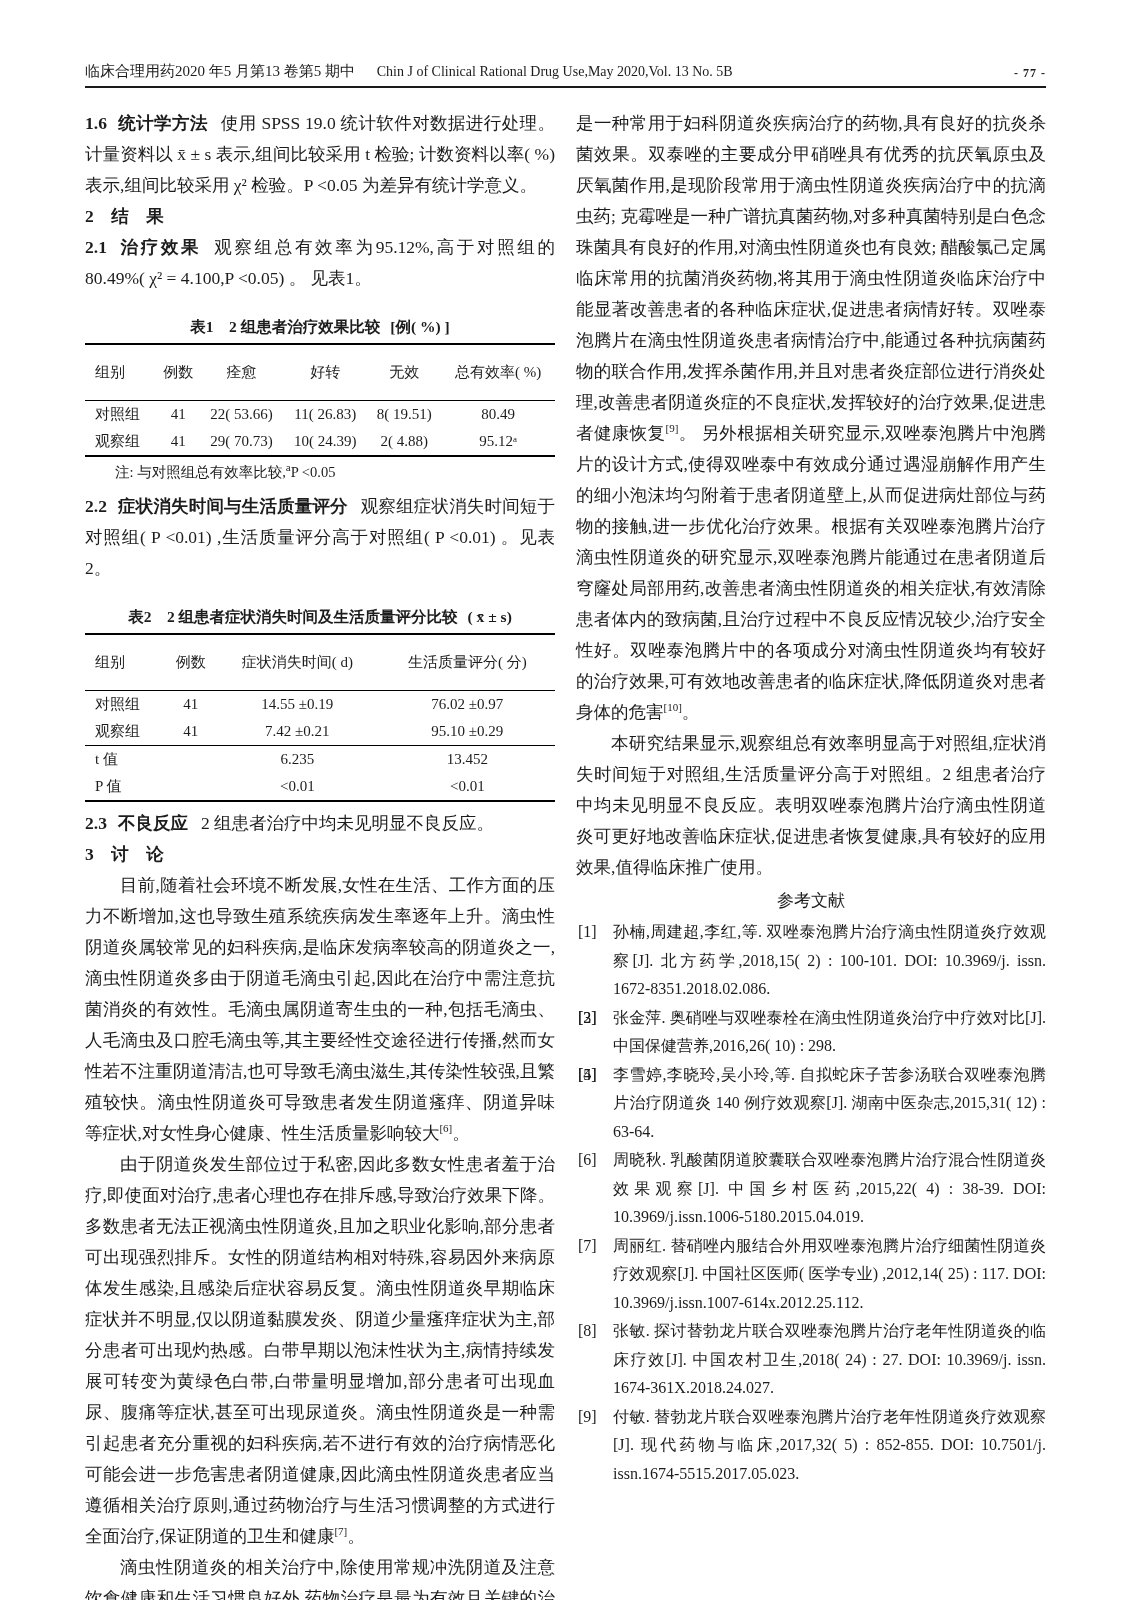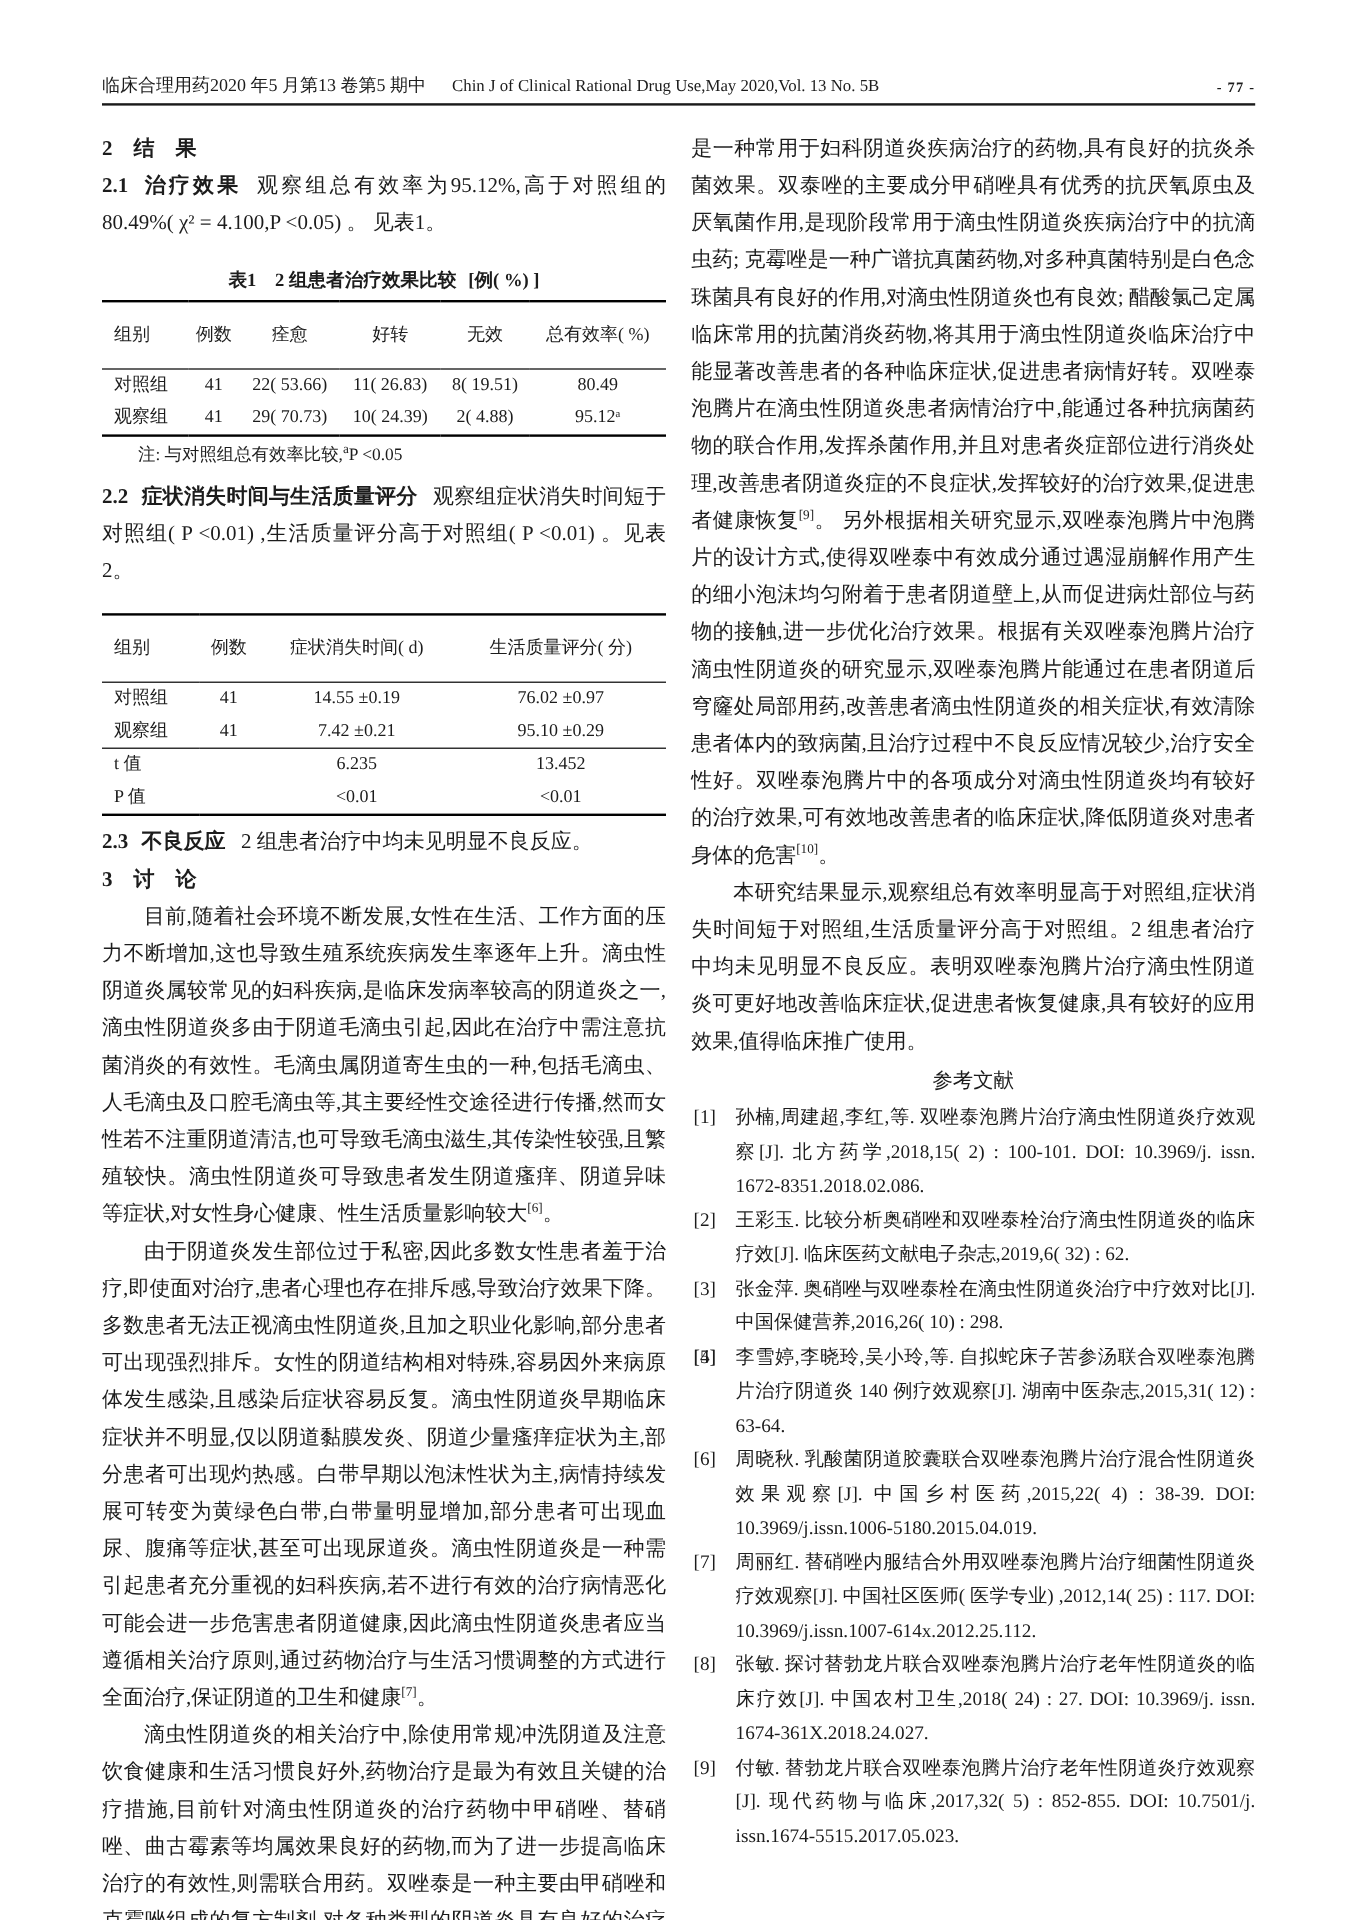--- a/index.html
+++ b/index.html
@@ -85,20 +85,23 @@
       <span class="jcn">临床合理用药2020 年5 月第13 卷第5 期中</span>
       <span class="jen">Chin J of Clinical Rational Drug Use,May 2020,Vol. 13 No. 5B</span>
     </div>
     <div class="pageno">- 77 -</div>
   </div>
 
   <div class="columns">
 
     <div class="col">
 
+      <p class="body-p">
+        <span class="ih-num">1.6</span><span class="ih-title">统计学方法</span><span>使用 SPSS 19.0 统计软件对数据进行处理。计量资料以 x̄ ± s 表示,组间比较采用 t 检验; 计数资料以率( %) 表示,组间比较采用 χ² 检验。P &lt;0.05 为差异有统计学意义。</span>
+      </p>
 
       <p class="sec-head">2　结　果</p>
 
       <p class="body-p">
         <span class="ih-num">2.1</span><span class="ih-title">治疗效果</span><span>观察组总有效率为95.12%,高于对照组的80.49%( χ² = 4.100,P &lt;0.05) 。 见表1。</span>
       </p>
 
       <div class="table-block">
         <div class="tbl-title">
           <span>表1　2 组患者治疗效果比较</span><span class="tbl-unit">[例( %) ]</span>
@@ -136,20 +139,23 @@
         <div class="tbl-note">
           <span>注: 与对照组总有效率比较,</span><sup class="cite">a</sup><span>P &lt;0.05</span>
         </div>
       </div>
 
       <p class="body-p">
         <span class="ih-num">2.2</span><span class="ih-title">症状消失时间与生活质量评分</span><span>观察组症状消失时间短于对照组( P &lt;0.01) ,生活质量评分高于对照组( P &lt;0.01) 。见表2。</span>
       </p>
 
       <div class="table-block">
+        <div class="tbl-title">
+          <span>表2　2 组患者症状消失时间及生活质量评分比较</span><span class="tbl-unit">( x̄ ± s)</span>
+        </div>
         <table class="paper-table">
           <thead>
               <tr>
                 <th>组别</th>
                 <th>例数</th>
                 <th>症状消失时间( d)</th>
                 <th>生活质量评分( 分)</th>
               </tr>
             </thead>
           <tbody>
@@ -208,21 +214,21 @@
       </p>
 
       <p class="body-p indent">
         <span>本研究结果显示,观察组总有效率明显高于对照组,症状消失时间短于对照组,生活质量评分高于对照组。2 组患者治疗中均未见明显不良反应。表明双唑泰泡腾片治疗滴虫性阴道炎可更好地改善临床症状,促进患者恢复健康,具有较好的应用效果,值得临床推广使用。</span>
       </p>
 
       <div class="ref-heading">参考文献</div>
 
       <div class="ref-list">
           <div class="ref-item"><span class="ref-num">[1]</span><span>孙楠,周建超,李红,等. 双唑泰泡腾片治疗滴虫性阴道炎疗效观察[J]. 北方药学,2018,15( 2) : 100-101. DOI: 10.3969/j. issn. 1672-8351.2018.02.086.</span></div>
-          <div class="ref-item"><span class="ref-num">[2]</span><span>王彩玉. 比较分析奥硝唑和双唑泰栓治疗滴虫性阴道炎的临床疗效[J]. 临床医药文献电子杂志,2019,6( 32) : 62.</span></div>
+          <div class="ref-item"><span class="ref-num">[2]</span></div>
           <div class="ref-item"><span class="ref-num">[3]</span><span>张金萍. 奥硝唑与双唑泰栓在滴虫性阴道炎治疗中疗效对比[J]. 中国保健营养,2016,26( 10) : 298.</span></div>
           <div class="ref-item"><span class="ref-num">[4]</span></div>
           <div class="ref-item"><span class="ref-num">[5]</span><span>李雪婷,李晓玲,吴小玲,等. 自拟蛇床子苦参汤联合双唑泰泡腾片治疗阴道炎 140 例疗效观察[J]. 湖南中医杂志,2015,31( 12) : 63-64.</span></div>
           <div class="ref-item"><span class="ref-num">[6]</span><span>周晓秋. 乳酸菌阴道胶囊联合双唑泰泡腾片治疗混合性阴道炎效果观察[J]. 中国乡村医药,2015,22( 4) : 38-39. DOI: 10.3969/j.issn.1006-5180.2015.04.019.</span></div>
           <div class="ref-item"><span class="ref-num">[7]</span><span>周丽红. 替硝唑内服结合外用双唑泰泡腾片治疗细菌性阴道炎疗效观察[J]. 中国社区医师( 医学专业) ,2012,14( 25) : 117. DOI: 10.3969/j.issn.1007-614x.2012.25.112.</span></div>
           <div class="ref-item"><span class="ref-num">[8]</span><span>张敏. 探讨替勃龙片联合双唑泰泡腾片治疗老年性阴道炎的临床疗效[J]. 中国农村卫生,2018( 24) : 27. DOI: 10.3969/j. issn. 1674-361X.2018.24.027.</span></div>
           <div class="ref-item"><span class="ref-num">[9]</span><span>付敏. 替勃龙片联合双唑泰泡腾片治疗老年性阴道炎疗效观察[J]. 现代药物与临床,2017,32( 5) : 852-855. DOI: 10.7501/j. issn.1674-5515.2017.05.023.</span></div>
         </div>
 
     </div>

